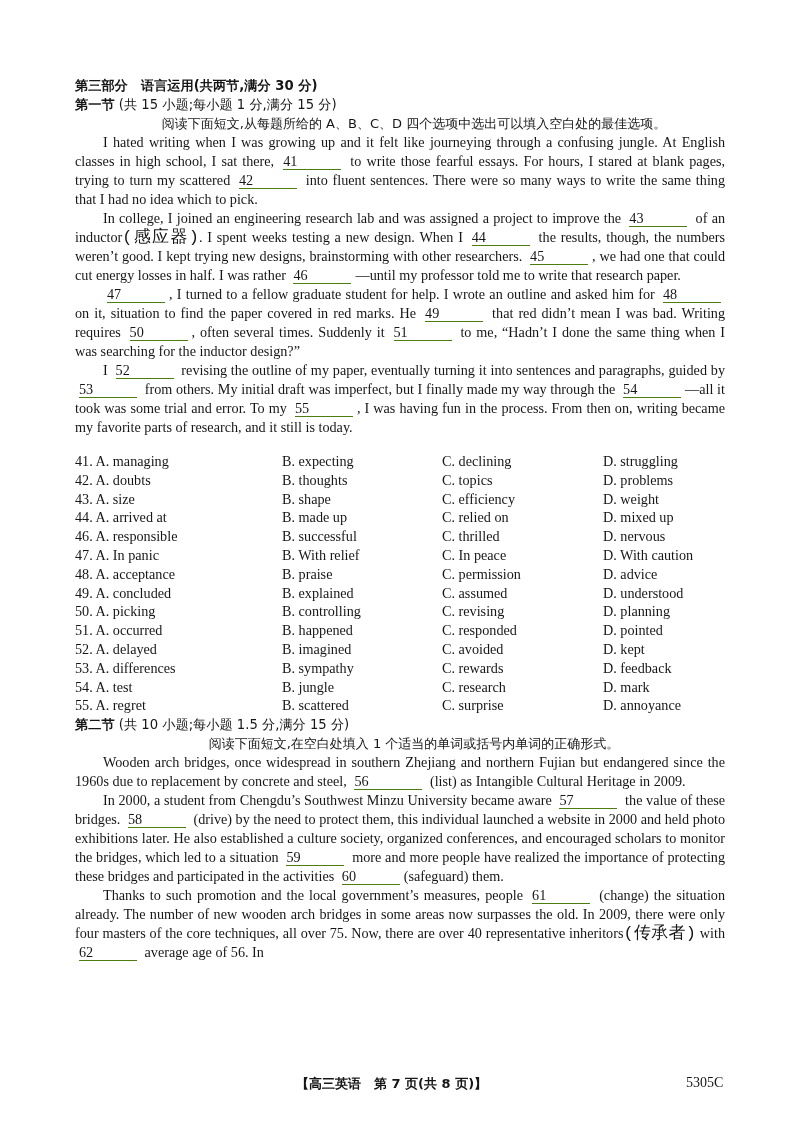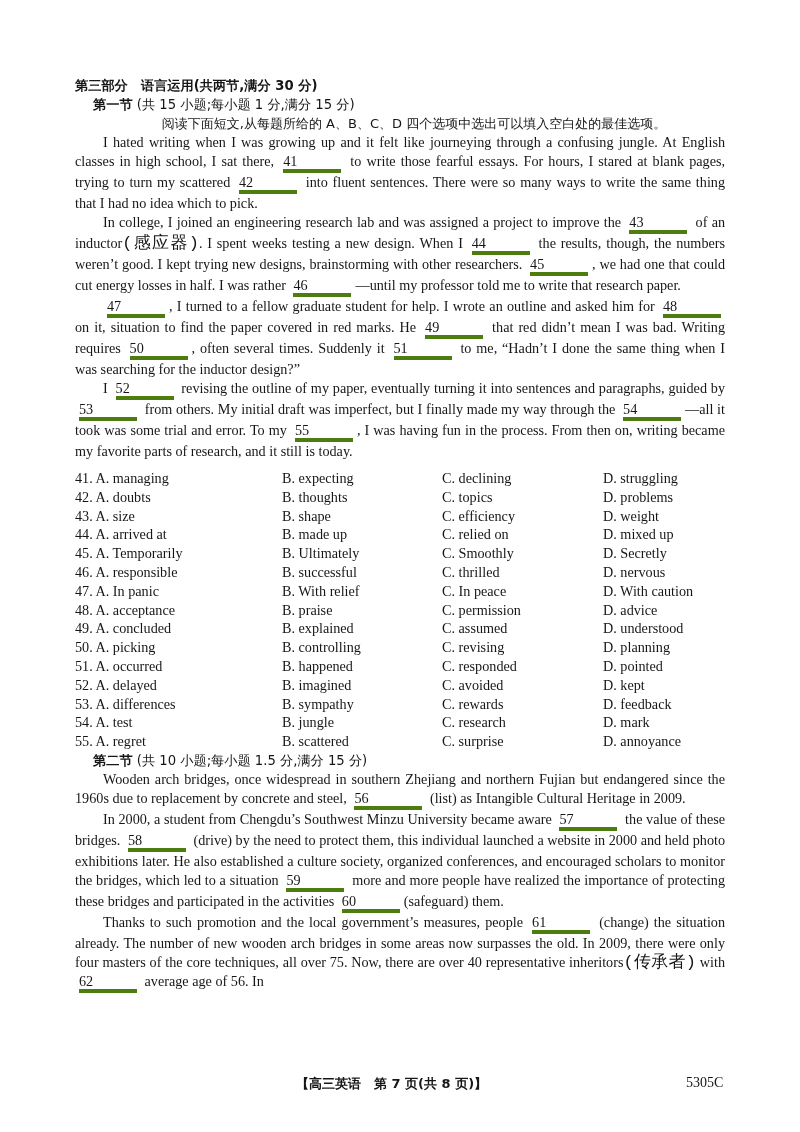--- a/index.html
+++ b/index.html
@@ -4,30 +4,30 @@
   <style>
     html, body { margin: 0; padding: 0; background: #ffffff; }
     body {
       width: 800px; height: 1132px; position: relative; overflow: hidden;
       font-family: "Liberation Serif", "DejaVu Serif", serif;
       color: #161616;
     }
     .page { position: absolute; left: 75px; top: 76px; width: 650px; }
     .h-bold { font-family: "DejaVu Sans", sans-serif; font-weight: bold; font-size: 13.2px; line-height: 19px; }
     .h-sec { font-family: "DejaVu Sans", sans-serif; font-size: 13.2px; line-height: 19px; }
-    .h-sec .bold { font-weight: bold; margin-left: 18px; }
+    .h-sec .bold { font-weight: bold; }
     .instr { font-family: "DejaVu Sans", sans-serif; font-size: 13px; line-height: 19px; padding-left: 28px; text-align: center; }
     .para { font-size: 14.2px; line-height: 19px; text-align: justify; text-align-last: left; }
     .para.indent { text-indent: 28px; }
     .blank {
       display: inline-block; min-width: 58px; text-align: center;
-      border-bottom: 4px solid #4d7c0f; line-height: 15px; margin: 0 4px; text-indent: 0;
+      border-bottom: 1px solid #4d7c0f; line-height: 15px; margin: 0 4px; text-indent: 0;
     }
     .cn { font-family: Liberation Mono, monospace; font-size: 17px; }
-    .opts { margin-top: 8px; }
+    .opts { margin-top: 15px; }
     .opt-row { position: relative; height: 18.8px; font-size: 14.2px; line-height: 18.8px; white-space: nowrap; }
     .opt-row span { position: absolute; top: 0; }
     .opt-a { left: 0; }
     .opt-b { left: 207px; }
     .opt-c { left: 367px; }
     .opt-d { left: 528px; }
     .footer {
       position: absolute; top: 1075px; left: 0; width: 800px; height: 20px;
     }
     .footer-center {
@@ -110,26 +110,20 @@
         <span class="opt-c">C. efficiency</span>
         <span class="opt-d">D. weight</span>
       </div>
     <div class="opt-row">
         <span class="opt-a">44. A. arrived at</span>
         <span class="opt-b">B. made up</span>
         <span class="opt-c">C. relied on</span>
         <span class="opt-d">D. mixed up</span>
       </div>
     <div class="opt-row">
-        <span class="opt-a">45. A. Temporarily</span>
-        <span class="opt-b">B. Ultimately</span>
-        <span class="opt-c">C. Smoothly</span>
-        <span class="opt-d">D. Secretly</span>
-      </div>
-    <div class="opt-row">
         <span class="opt-a">46. A. responsible</span>
         <span class="opt-b">B. successful</span>
         <span class="opt-c">C. thrilled</span>
         <span class="opt-d">D. nervous</span>
       </div>
     <div class="opt-row">
         <span class="opt-a">47. A. In panic</span>
         <span class="opt-b">B. With relief</span>
         <span class="opt-c">C. In peace</span>
         <span class="opt-d">D. With caution</span>
@@ -181,20 +175,21 @@
         <span class="opt-b">B. scattered</span>
         <span class="opt-c">C. surprise</span>
         <span class="opt-d">D. annoyance</span>
       </div>
   </div>
 
   <div class="h-sec">
     <span class="bold">第二节</span>
     <span>(共 10 小题;每小题 1.5 分,满分 15 分)</span>
   </div>
+  <div class="instr">阅读下面短文,在空白处填入 1 个适当的单词或括号内单词的正确形式。</div>
 
   <div class="para indent">
     <span>Wooden arch bridges, once widespread in southern Zhejiang and northern Fujian but endangered since the 1960s due to replacement by concrete and steel,</span>
     <span class="blank" style="min-width:68px">56</span>
     <span>(list) as Intangible Cultural Heritage in 2009.</span>
   </div>
 
   <div class="para indent">
     <span>In 2000, a student from Chengdu’s Southwest Minzu University became aware</span>
     <span class="blank">57</span>

